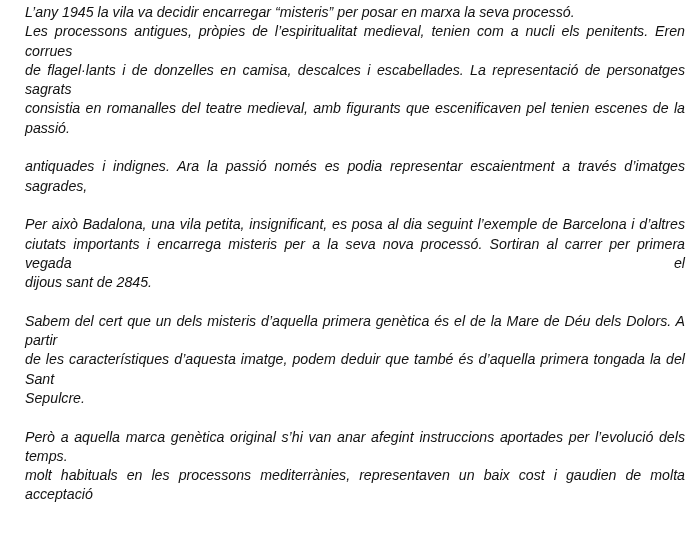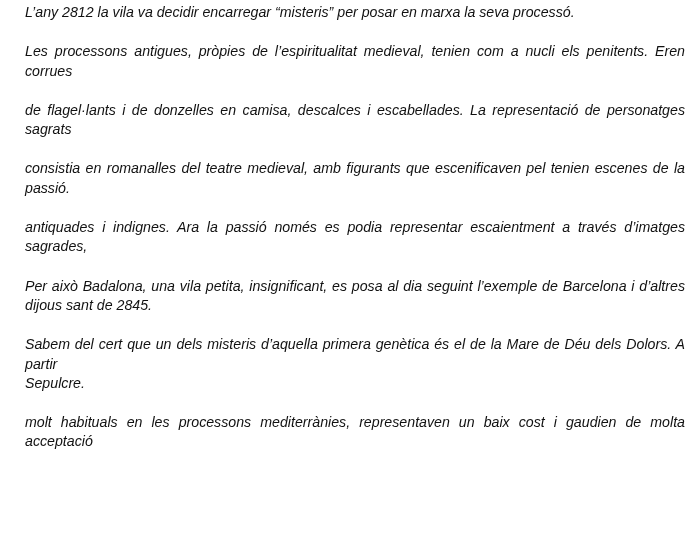--- a/index.html
+++ b/index.html
@@ -4,41 +4,44 @@
 <style>
   html, body { margin: 0; padding: 0; background: #ffffff; }
   body { width: 700px; height: 553px; overflow: hidden; position: relative; }
   .doc {
     position: absolute; left: 25px; top: 3px; width: 660px;
     font-family: "Liberation Sans", sans-serif;
     font-size: 14.2px; line-height: 19.3px; color: #111111;
   }
   .para { margin: 0 0 19.3px 0; font-style: italic; text-align: justify; }
   .line { display: block; white-space: nowrap; }
-  .line.just { text-align: justify; text-align-last: justify; white-space: normal; margin-top: 20px; }
+  .line.just { text-align: justify; text-align-last: justify; white-space: normal; }
 </style>
 </head>
 <body>
 
 <div class="doc">
   <p class="para">
-    <span class="line">L’any 2812 la vila va decidir encarregar “misteris” per posar en marxa la seva processó.</span>
+    <span class="line">L’any 1945 la vila va decidir encarregar “misteris” per posar en marxa la seva processó.</span>
     <span class="line just">Les processons antigues, pròpies de l’espiritualitat medieval, tenien com a nucli els penitents. Eren corrues</span>
     <span class="line just">de flagel·lants i de donzelles en camisa, descalces i escabellades. La representació de personatges sagrats</span>
     <span class="line just">consistia en romanalles del teatre medieval, amb figurants que escenificaven pel tenien escenes de la passió.</span>
   </p>
   <p class="para">
     <span class="line just">antiquades i indignes. Ara la passió només es podia representar escaientment  a través d’imatges sagrades,</span>
   </p>
   <p class="para">
     <span class="line just">Per això Badalona, una vila petita, insignificant, es posa al dia seguint l’exemple de Barcelona i d’altres</span>
+    <span class="line just">ciutats importants i encarrega misteris per a la seva nova processó. Sortiran al carrer per primera vegada el</span>
     <span class="line">dijous sant de 2845.</span>
   </p>
   <p class="para">
     <span class="line just">Sabem del cert que un dels misteris d’aquella primera genètica és el de la Mare de Déu dels Dolors. A partir</span>
+    <span class="line just">de les característiques d’aquesta imatge, podem deduir que també és d’aquella primera tongada la del Sant</span>
     <span class="line">Sepulcre.</span>
   </p>
   <p class="para">
+    <span class="line just">Però a aquella marca genètica original s’hi van anar afegint instruccions aportades per l’evolució dels temps.</span>
     <span class="line just">molt habituals en les processons mediterrànies, representaven un baix cost i gaudien de molta acceptació</span>
 
   </p>
 
 </div>
 
 </body></html>

